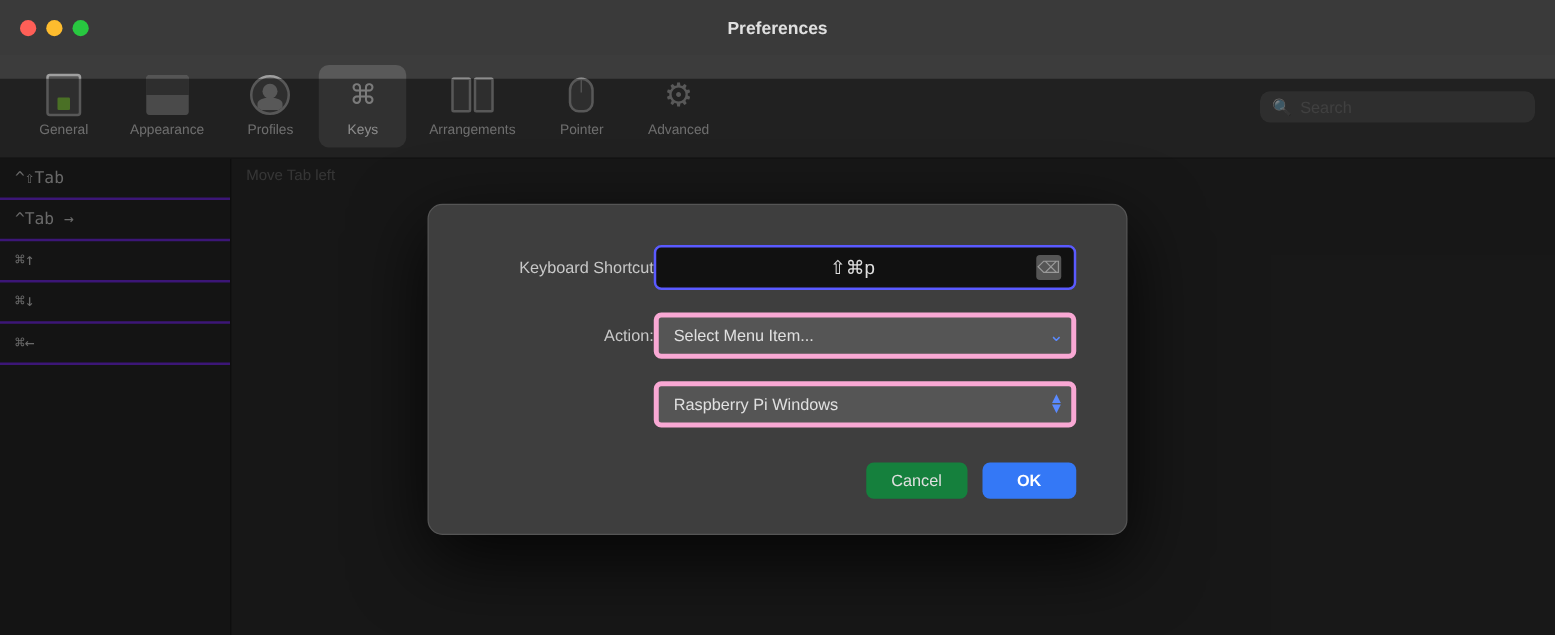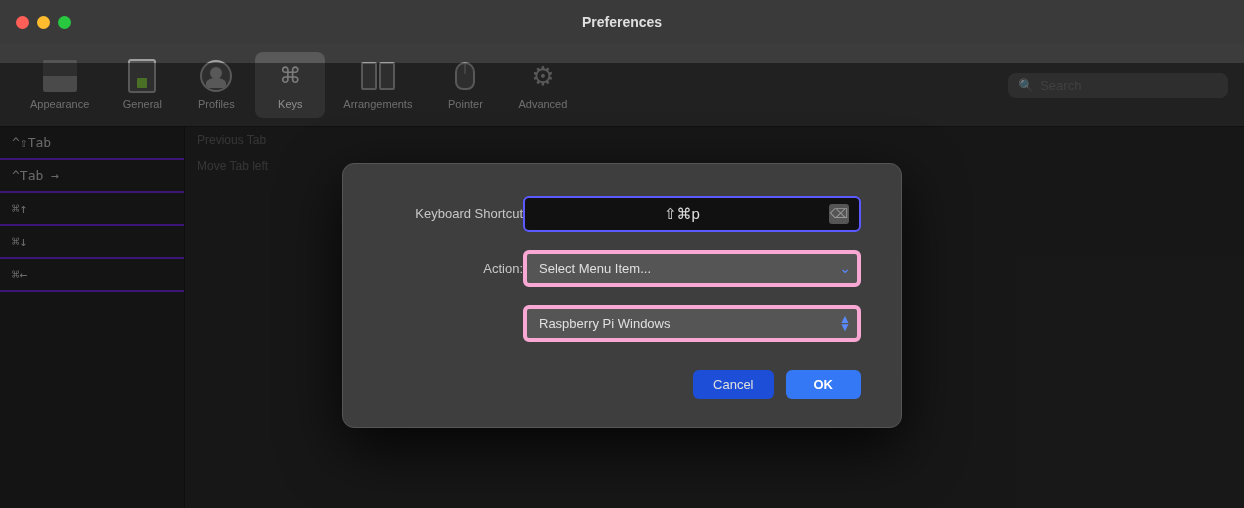--- a/index.html
+++ b/index.html
@@ -393,21 +393,21 @@
     }
 
     .modal-buttons {
       display: flex;
       justify-content: flex-end;
       gap: 12px;
       margin-top: 28px;
     }
 
     .btn-cancel {
-      background: #1d4ed8;
+      background: #15803d;
       border: none;
       border-radius: 6px;
       color: #e0e0e0;
       font-size: 13px;
       padding: 7px 20px;
       cursor: pointer;
     }
 
     .btn-ok {
       background: #3478f6;
@@ -443,30 +443,30 @@
     <button class="wc-btn wc-maximize"></button>
   </div>
   <span class="title-bar-title">Preferences</span>
 </div>
 
 <div class="toolbar">
   <div class="toolbar-items">
 
     <div class="toolbar-item">
       <div class="icon-area">
+        <div class="icon-general"></div>
+      </div>
+      <span class="item-label">General</span>
+    </div>
+
+    <div class="toolbar-item">
+      <div class="icon-area">
         <div class="icon-appearance"></div>
       </div>
       <span class="item-label">Appearance</span>
-    </div>
-
-    <div class="toolbar-item">
-      <div class="icon-area">
-        <div class="icon-general"></div>
-      </div>
-      <span class="item-label">General</span>
     </div>
 
     <div class="toolbar-item">
       <div class="icon-area">
         <div class="icon-profiles"></div>
       </div>
       <span class="item-label">Profiles</span>
     </div>
 
     <div class="toolbar-item active">
@@ -514,21 +514,20 @@
   <div class="key-list">
     <div class="key-item">^⇧Tab</div>
     <div class="key-item">^Tab →</div>
     <div class="key-item">⌘↑</div>
     <div class="key-item">⌘↓</div>
     <div class="key-item">⌘←</div>
   </div>
 
   <div class="right-area">
     <div class="bg-content">
-      <div class="action-text">Previous Tab</div>
       <div class="action-text">Move Tab left</div>
     </div>
   </div>
 
   <div class="modal-overlay">
     <div class="modal">
 
       <div class="modal-row">
         <span class="modal-label">Keyboard Shortcut</span>
         <div class="shortcut-field">

